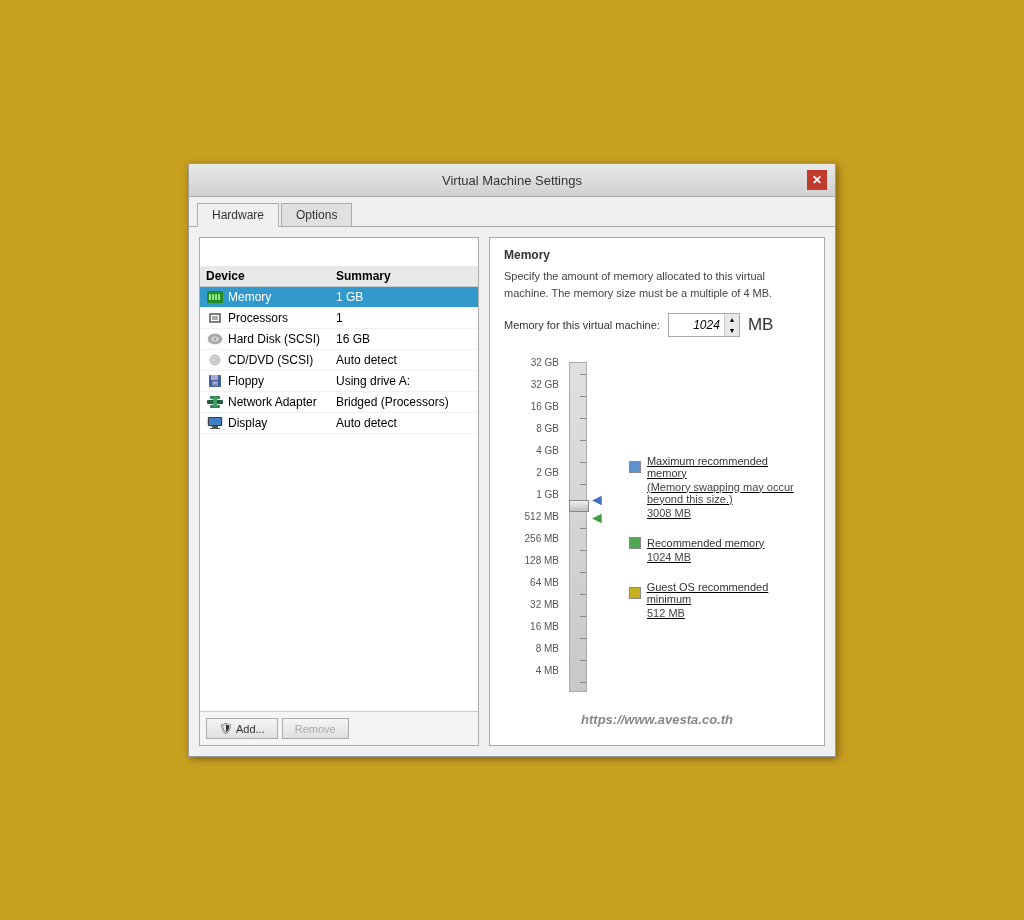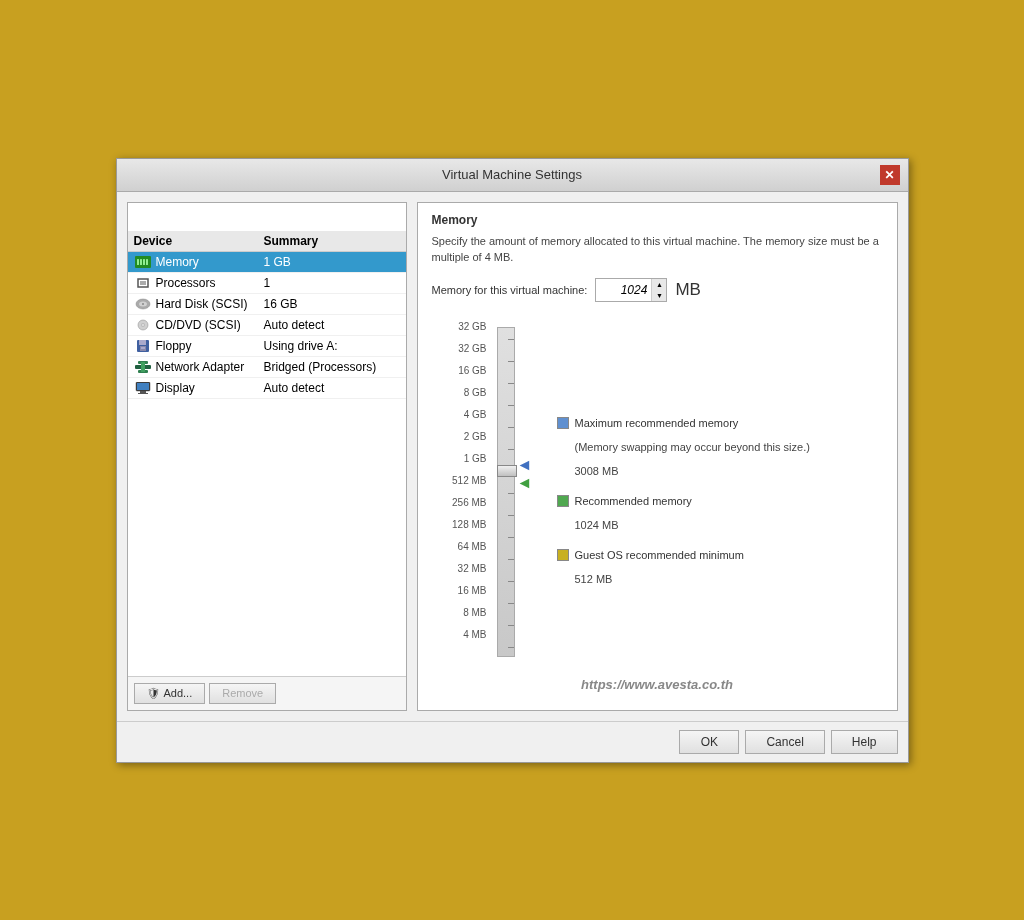--- a/index.html
+++ b/index.html
@@ -6,21 +6,21 @@
     body {
       background: #c8a020;
       display: flex;
       justify-content: center;
       align-items: center;
       min-height: 100vh;
       font-family: 'Segoe UI', Tahoma, sans-serif;
       font-size: 12px;
     }
     .window {
-      width: 793px;
+      width: 648px;
       background: #f0f0f0;
       border: 1px solid #999;
       box-shadow: 2px 2px 8px rgba(0,0,0,0.4);
     }
     .title-bar {
       background: linear-gradient(to bottom, #e8e8e8, #d0d0d0);
       padding: 6px 8px;
       display: flex;
       justify-content: space-between;
       align-items: center;
@@ -225,21 +225,22 @@
       padding-left: 10px;
       display: flex;
       flex-direction: column;
       justify-content: center;
       gap: 18px;
       padding-top: 30px;
     }
     .legend-item {
       display: flex;
       flex-direction: column;
-      gap: 12px;
+      gap: 2px;
+      text-decoration: underline;
     }
     .legend-header {
       display: flex;
       align-items: center;
       gap: 6px;
       font-size: 11px;
       color: #333;
     }
     .legend-color-box {
       width: 12px;
@@ -281,20 +282,24 @@
 <body>
 
 <div class="window">
 
   <div class="title-bar">
     <span style="width:20px;"></span>
     <span class="title-bar-text">Virtual Machine Settings</span>
     <button class="close-btn">✕</button>
   </div>
 
+  <div class="tabs-bar">
+    <div class="tab active">Hardware</div>
+    <div class="tab">Options</div>
+  </div>
 
   <div class="content">
 
     <div class="left-panel">
       <div class="device-table">
         <div class="device-header">
           <div class="col-device">Device</div>
           <div class="col-summary">Summary</div>
         </div>
 
@@ -502,18 +507,13 @@
             </div>
             <div class="legend-value">512 MB</div>
           </div>
         </div>
       </div>
 
       <div class="watermark">https://www.avesta.co.th</div>
     </div>
   </div>
 
-  <div class="bottom-buttons">
-    <button class="bottom-btn">OK</button>
-    <button class="bottom-btn">Cancel</button>
-    <button class="bottom-btn">Help</button>
-  </div>
 </div>
 
 </body></html>

